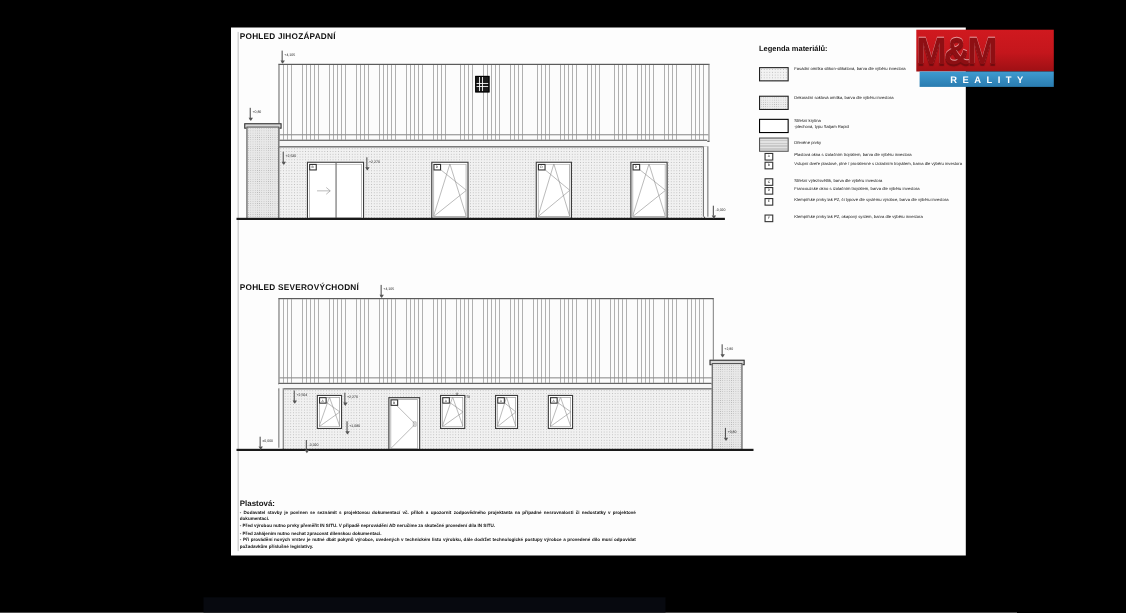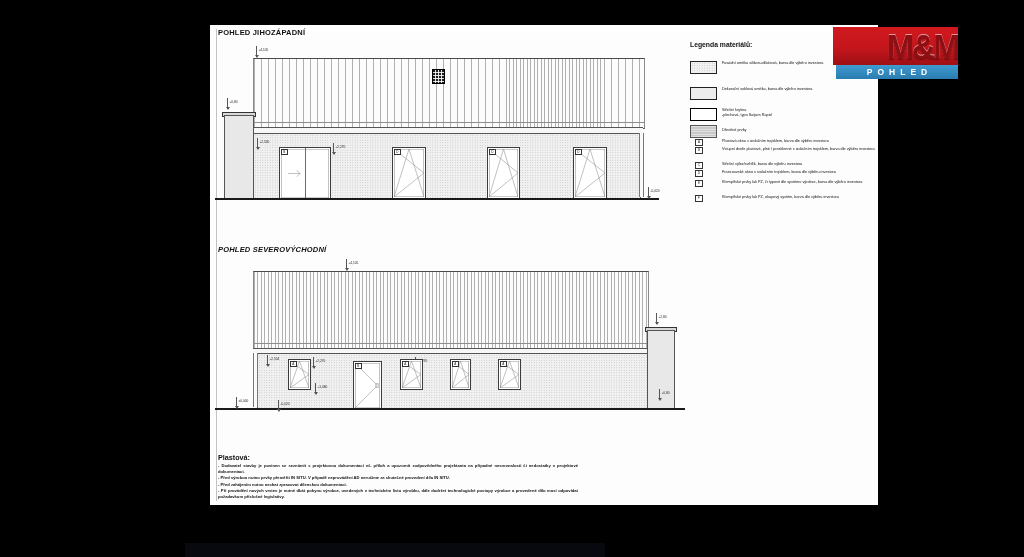--- a/index.html
+++ b/index.html
@@ -71,21 +71,21 @@
     font-size:3px;line-height:4.6px;text-align:center;color:#111;background:#fff;
   }
   .lg-txt{position:absolute;left:32px;top:0;width:154px;font-size:3.8px;line-height:1.28;color:#111;white-space:pre-line;}
   
   .notes-title{position:absolute;font-size:7.2px;font-weight:bold;color:#111;}
   .notes{position:absolute;width:360px;font-size:4.15px;font-weight:700;line-height:1.5;color:#111;text-align:justify;}
   
   .logo-red{
     position:absolute;left:833px;top:27px;width:125px;height:38px;
     background:linear-gradient(to bottom,#d0191f 0%,#c4161c 55%,#9e1014 100%);
-    display:flex;align-items:center;justify-content:flex-end;overflow:hidden;
+    display:flex;align-items:center;justify-content:flex-start;overflow:hidden;
   }
   .logo-red .mm{
     font-size:33px;font-weight:900;letter-spacing:-2.5px;line-height:1;
     color:#8e0f13;text-shadow:0 -1px 0 rgba(255,255,255,.55),0 1px 1px rgba(0,0,0,.35);
     transform:scaleY(1.05);
   }
   .logo-blue{
     position:absolute;left:836px;top:65px;width:122px;height:14px;
     background:linear-gradient(to bottom,#3f9bd0,#2a7cb0);
     display:flex;align-items:center;justify-content:center;
@@ -162,21 +162,21 @@
     </div>
 
     <div class="gline" style="left:5px;top:173px;width:444px;"></div>
     <div class="marker up" style="left:438px;top:162px;">
       <span class="line"></span>
       <span class="txt">-0,020</span>
     </div>
   </div>
 
   <div>
-    <div class="ev-title" style="left:8px;top:220px;font-style:italic;">POHLED SEVEROVÝCHODNÍ</div>
+    <div class="ev-title" style="left:8px;top:232px;">POHLED SEVEROVÝCHODNÍ</div>
 
     <div class="marker" style="left:136px;top:234px;">
       <span class="line"></span>
       <span class="txt">+4,105</span>
     </div>
 
     <div class="roof" style="left:43px;top:246px;width:394px;height:77px;"></div>
     <div class="gutter" style="left:43px;top:323px;width:394px;"></div>
 
     <div class="wall" style="left:47px;top:328px;width:390px;height:55px;"></div>
@@ -314,17 +314,17 @@
       <div>- Při provádění nových vrstev je nutné dbát pokynů výrobce, uvedených v technickém listu výrobku, dále dodržet technologické postupy výrobce a provedené dílo musí odpovídat požadavkům příslušné legislativy.</div>
     </div>
   </div>
 </div>
 
 <div>
   <div class="logo-red">
     <span class="mm">M&amp;M</span>
   </div>
   <div class="logo-blue">
-    <span class="rt">POHLED</span>
+    <span class="rt">REALITY</span>
   </div>
 </div>
 
 <div class="bottom-strip"></div>
 
 </body></html>

